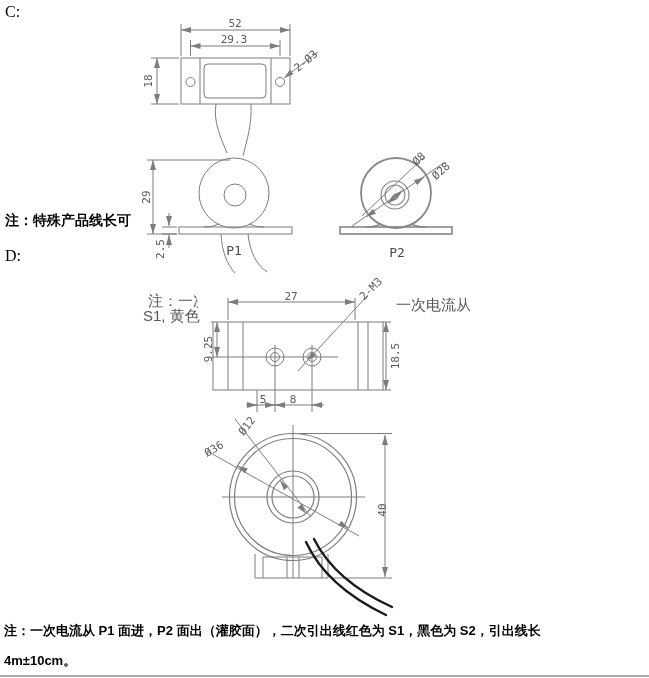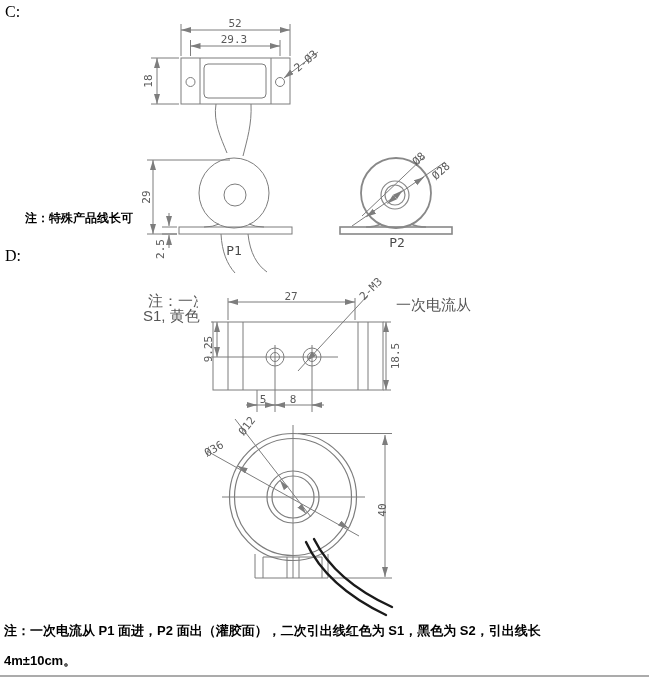--- a/index.html
+++ b/index.html
@@ -22,22 +22,22 @@
   .facelabel{
     position:absolute;font-family:"DejaVu Sans Mono",monospace;
     font-size:13px;color:#4a4a4a;white-space:nowrap;
     transform:translate(-50%,-50%);line-height:1;text-align:center;
   }
   .sec-label{
     position:absolute;font-family:"Liberation Serif",serif;
     font-size:16px;color:#000;line-height:1.1;
   }
   .note{
-    position:absolute;font-size:12px;font-weight:bold;color:#000;
-    white-space:nowrap;line-height:1.15;margin-left:20px;
+    position:absolute;font-size:14px;font-weight:bold;color:#000;
+    white-space:nowrap;line-height:1.15;
   }
   .clip{overflow:hidden}
   .frag{
     position:absolute;font-size:15px;color:#555;
     white-space:nowrap;line-height:1.15;
   }
   .footer{
     position:absolute;font-size:13px;font-weight:bold;color:#000;
     white-space:nowrap;line-height:1.2;
   }
@@ -198,21 +198,21 @@
 <div class="dim" style="left:234px;top:39px">29.3</div>
 <div class="dim rn90" style="left:148px;top:81px">18</div>
 <div class="dim rn40" style="left:306px;top:61px">2-Ø3</div>
 
 <div class="dim rn90" style="left:146px;top:197px">29</div>
 <div class="dim rn90" style="left:160px;top:249px">2.5</div>
 <div class="facelabel" style="left:234px;top:250px">P1</div>
 
 <div class="dim rn42" style="left:419px;top:159px">Ø8</div>
 <div class="dim rn42" style="left:441px;top:171px">Ø28</div>
-<div class="facelabel" style="left:397px;top:242px">P2</div>
+<div class="facelabel" style="left:397px;top:252px">P2</div>
 
 <div class="note clip" style="left:5px;top:212px;width:148px">注：特殊产品线长可</div>
 
 <div class="sec-label" style="left:5px;top:247px">D:</div>
 
 <div class="frag clip" style="left:148px;top:292px;width:50px">注：一次</div>
 <div class="frag" style="left:143px;top:307px">S1, 黄色</div>
 <div class="frag" style="left:396px;top:296px">一次电流从</div>
 
 <div class="dim" style="left:291px;top:296px">27</div>

